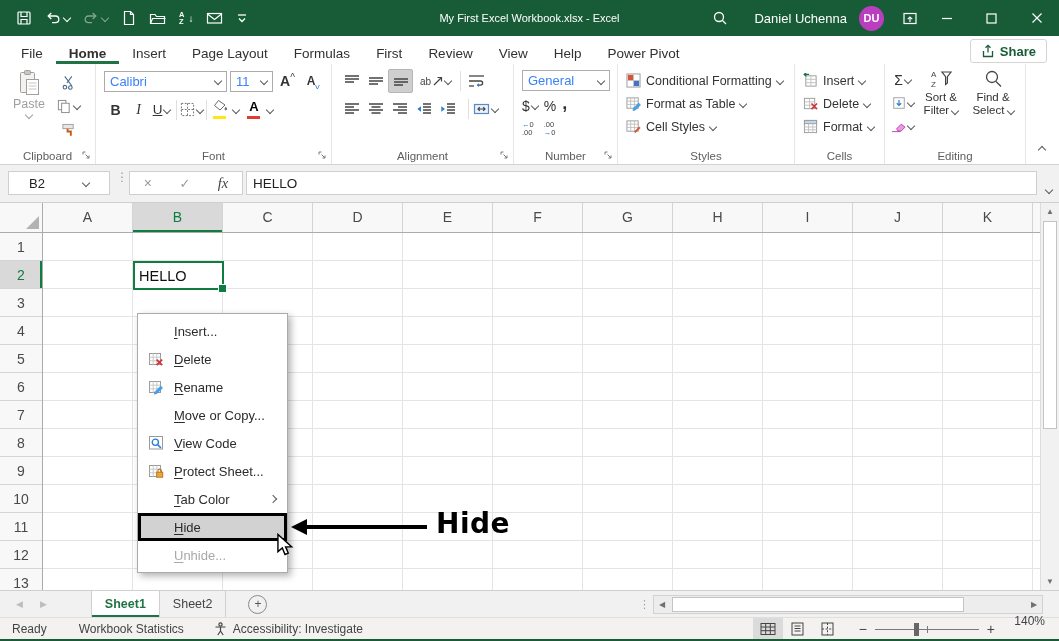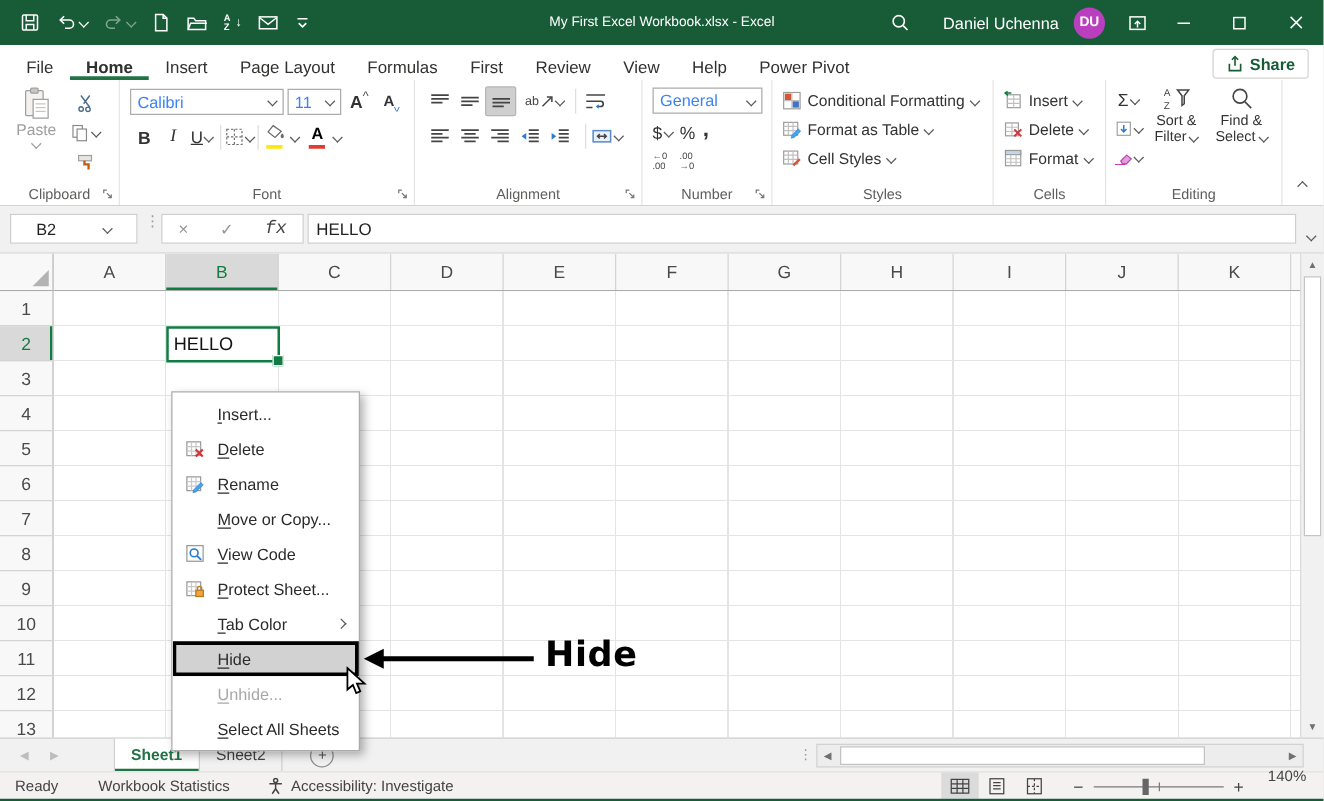--- a/index.html
+++ b/index.html
@@ -90,21 +90,21 @@
   .bb-lbl{width:46px;line-height:13px;margin-top:2px;}
   .collapse{position:absolute;right:14px;bottom:7px;}
 
   
   .fbar{position:absolute;left:0;top:165px;right:0;height:38px;background:#F1F1F1;border-bottom:1px solid #CFCFCF;box-sizing:border-box;}
   .namebox{position:absolute;left:8px;top:6px;width:102px;height:24px;background:#fff;border:1px solid #D0CECE;box-sizing:border-box;display:flex;align-items:center;justify-content:space-between;font-size:13px;color:#222;padding:0 20px;}
   .fdots{position:absolute;left:116px;top:9px;color:#9a9a9a;font-size:12px;letter-spacing:0;line-height:6px;text-align:center;width:8px;}
   .fxbox{position:absolute;left:129px;top:6px;width:114px;height:24px;background:#fff;border:1px solid #D0CECE;box-sizing:border-box;display:flex;align-items:center;justify-content:space-around;}
   .fxx{color:#9a9a9a;font-size:14px;}
   .fxc{color:#9a9a9a;font-size:13px;}
-  .fx{font-family:Liberation Mono, monospace;font-style:italic;font-size:14.5px;color:#444;}
+  .fx{font-family:Liberation Serif, serif;font-style:italic;font-size:14.5px;color:#444;}
   .ffield{position:absolute;left:246px;top:6px;right:22px;height:24px;background:#fff;border:1px solid #D0CECE;box-sizing:border-box;display:flex;align-items:center;font-size:13.5px;color:#222;padding-left:6px;}
   .fexp{position:absolute;right:7px;top:14px;}
 
   
   .grid{position:absolute;left:0;top:203px;right:0;height:387px;background:#fff;}
   .corner{position:absolute;left:0;top:0;width:43px;height:30px;background:#F8F8F8;border-right:1px solid #ABABAB;border-bottom:1px solid #ABABAB;box-sizing:border-box;}
   .corner:after{content:'';position:absolute;right:3px;bottom:3px;border-left:13px solid transparent;border-bottom:13px solid #B3B3B3;}
   .colheaders{position:absolute;left:43px;top:0;right:19px;height:30px;display:flex;background:#F8F8F8;border-bottom:1px solid #ABABAB;box-sizing:border-box;overflow:hidden;}
   .colh{flex:0 0 90px;width:90px;text-align:center;line-height:29px;font-size:14px;color:#4a4a4a;border-right:1px solid #D4D4D4;box-sizing:border-box;}
   .colh.sel{background:#D9D9D9;color:#107C41;box-shadow:inset 0 -2px 0 #107C41;}
@@ -742,24 +742,20 @@
         <span class="sub chev right"></span>
       </div>
       <div class="mi hl">
         <span class="ico"></span>
         <span class="lbl"><u>H</u>ide</span>
       </div>
       <div class="mi disabled">
         <span class="ico"></span>
         <span class="lbl"><u>U</u>nhide...</span>
       </div>
-      <div class="mi">
-        <span class="ico"></span>
-        <span class="lbl"><u>S</u>elect All Sheets</span>
-      </div>
     </div>
 
   <div class="anno-head"></div>
   <div class="anno-line"></div>
   <div class="anno-label">Hide</div>
 
   <svg class="cursor" width="18" height="24" viewBox="0 0 12 17">
       <path d="M1 1v12.2l3.1-2.6 1.9 4.6 2.3-1-1.9-4.4h4.3z" fill="#fff" stroke="#000" stroke-width="1"></path>
     </svg>
 

